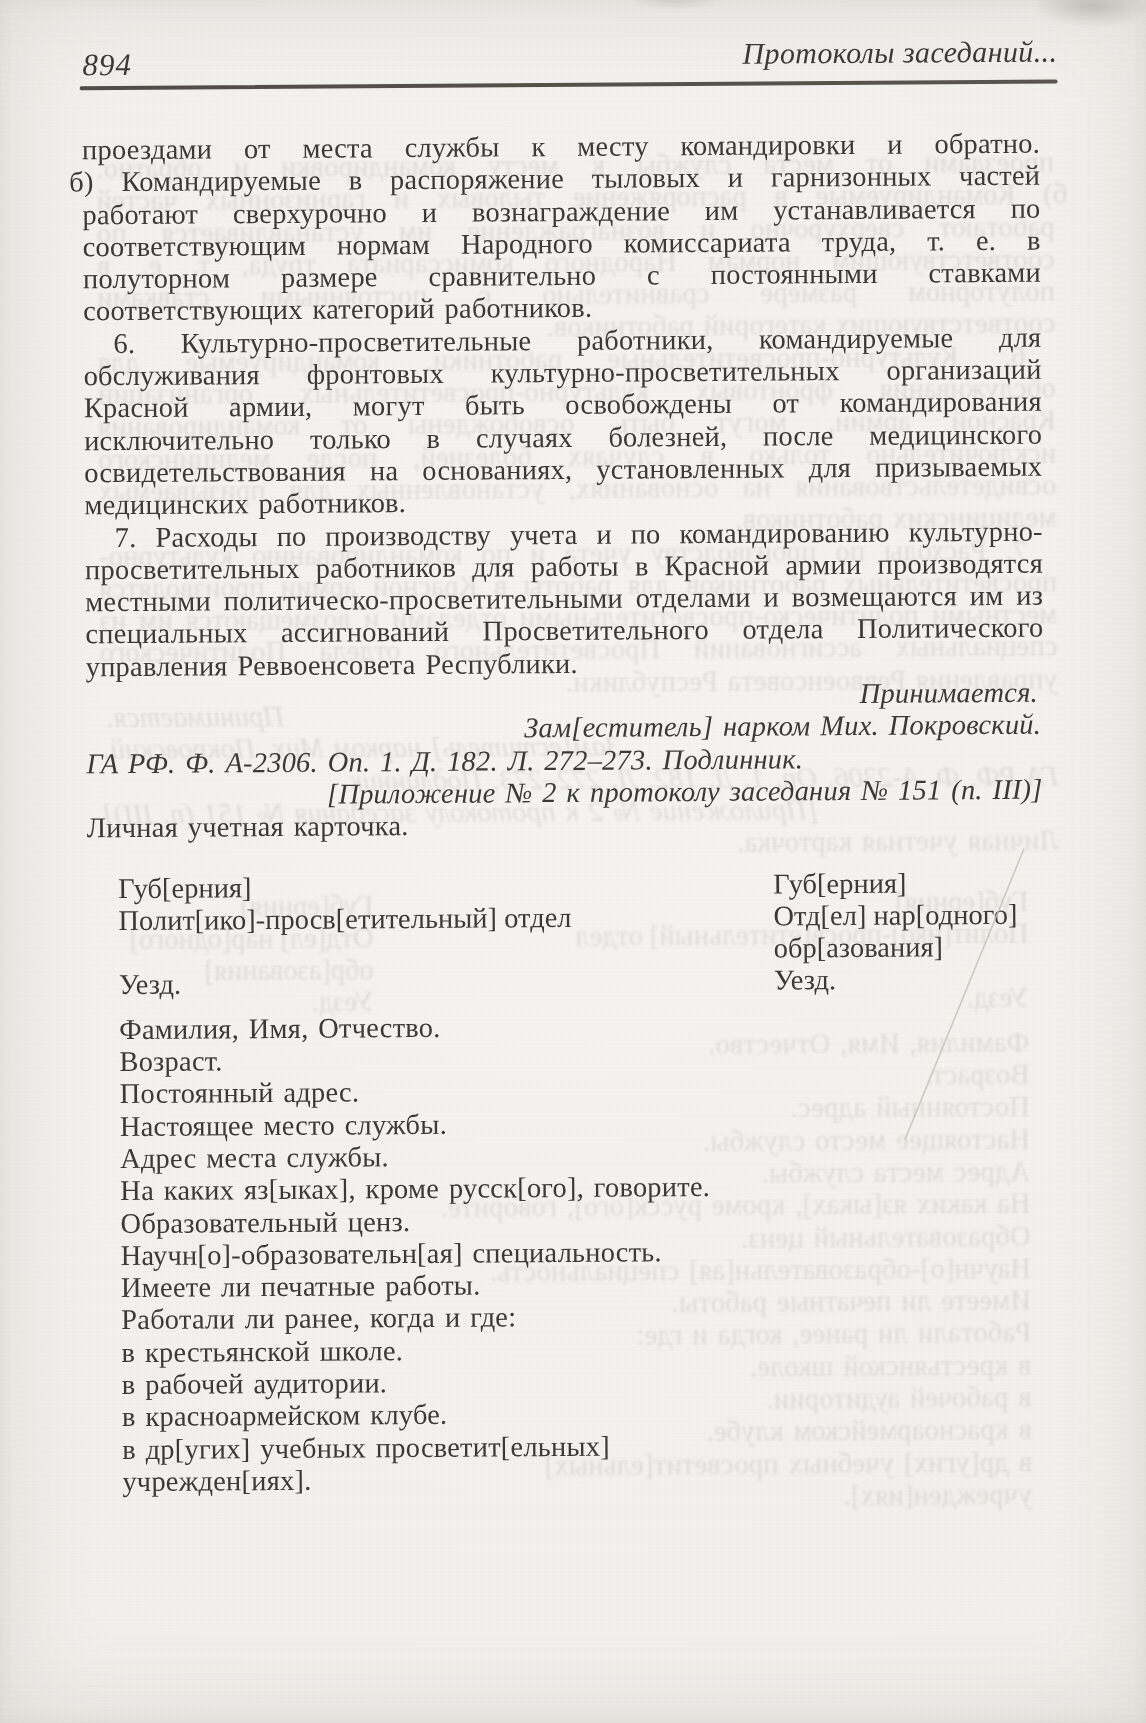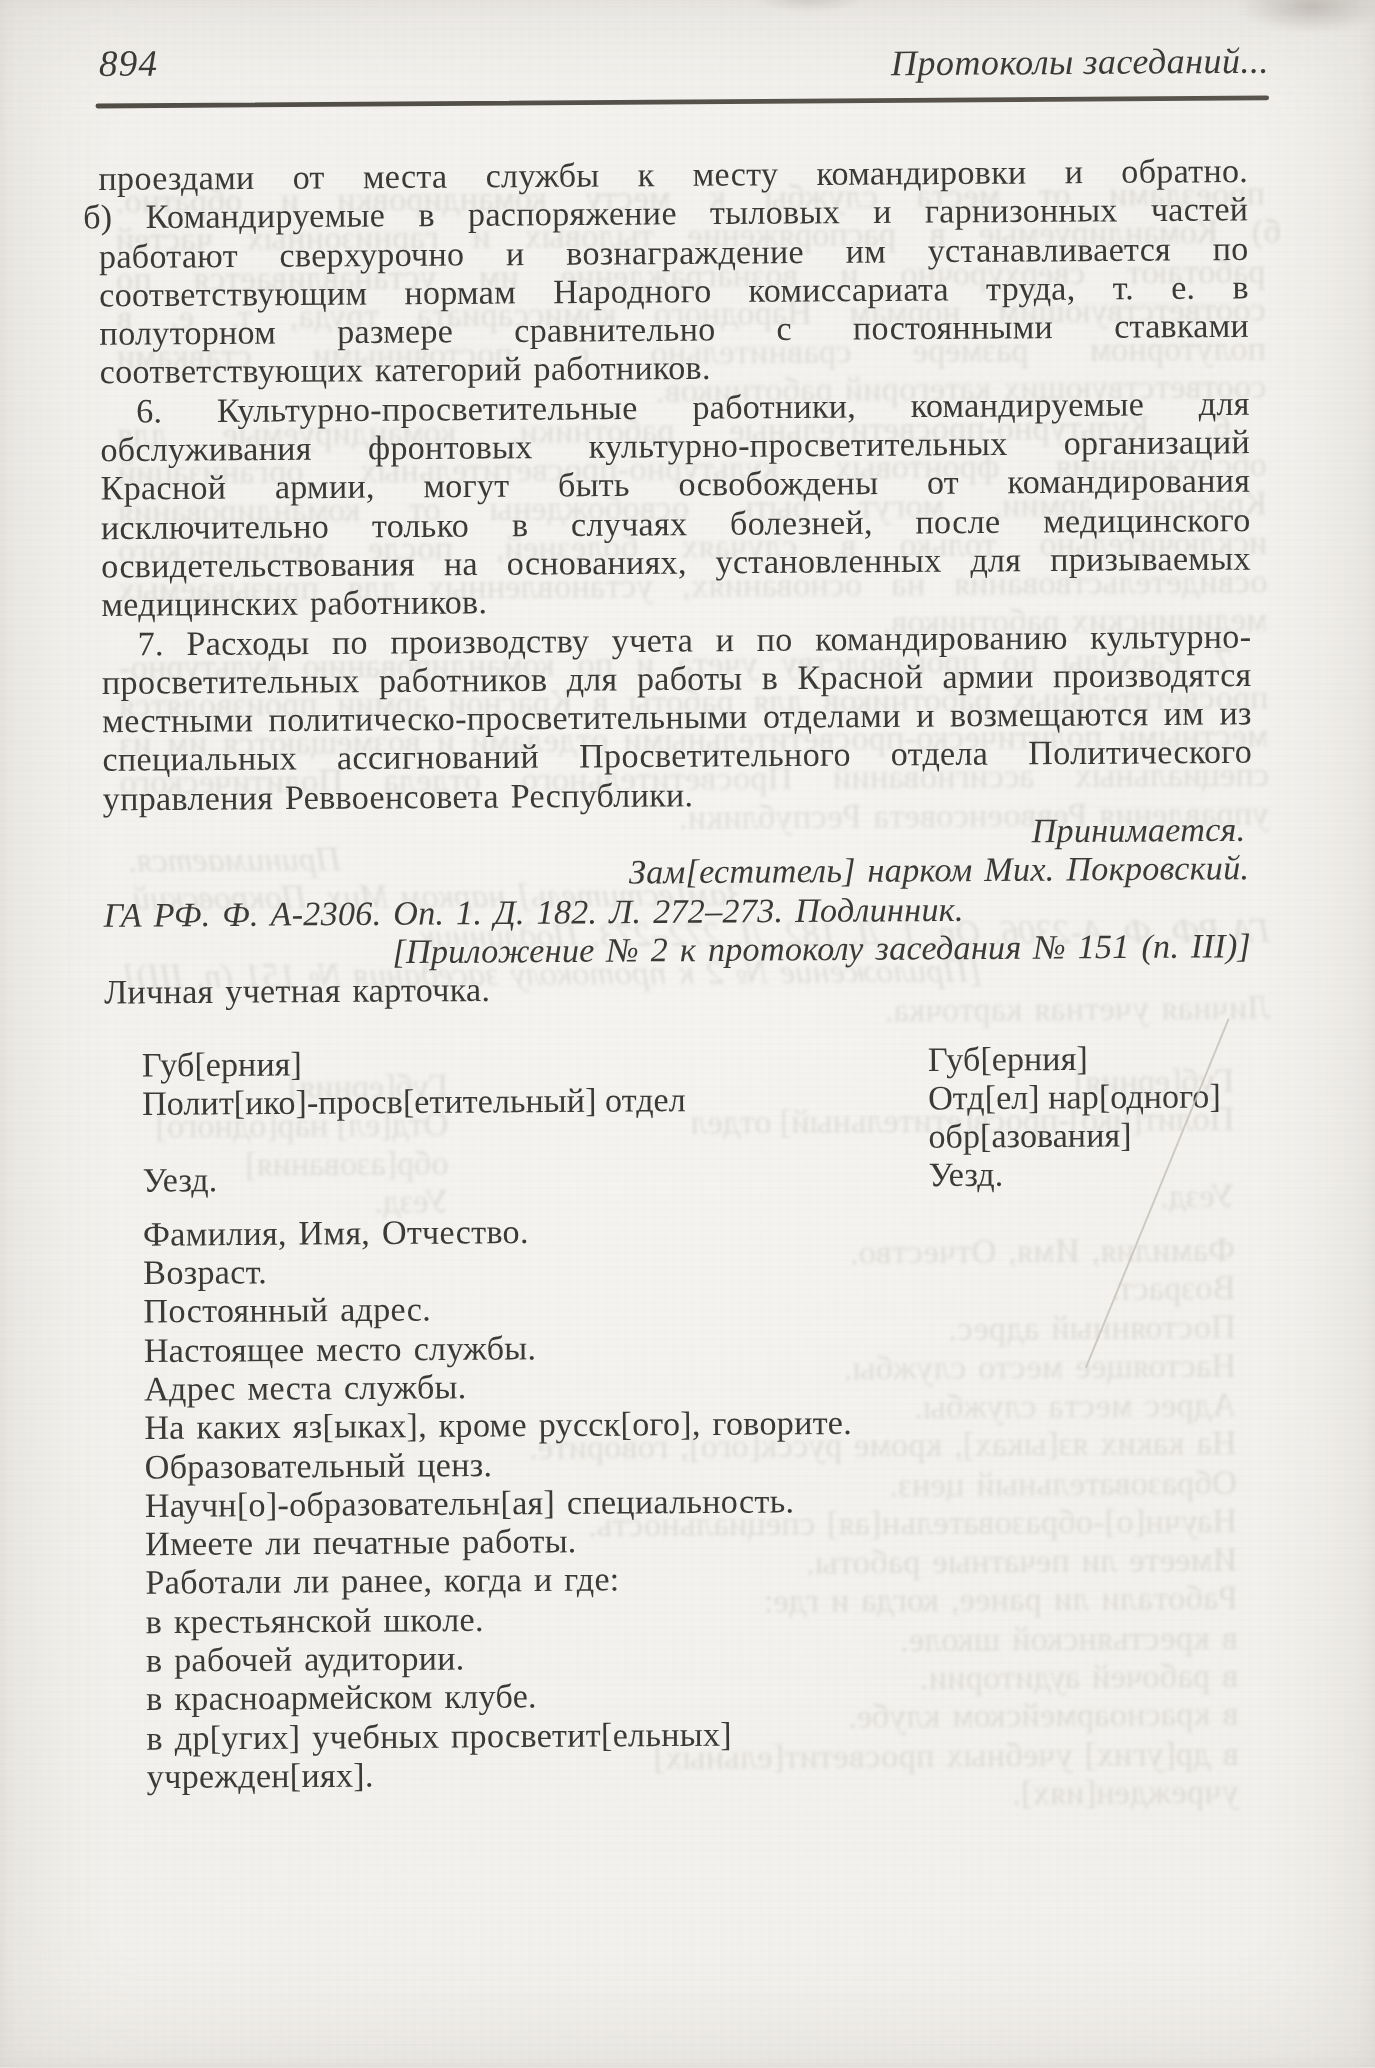--- a/index.html
+++ b/index.html
@@ -18,21 +18,21 @@
   .corner-smudge{position:absolute;top:-8px;right:-10px;width:140px;height:40px;z-index:4;
     background:radial-gradient(60% 75% at 55% 35%, rgba(122,115,103,.32), rgba(122,115,103,0) 72%);
     filter:blur(2px);pointer-events:none;}
   .top-smudge{position:absolute;top:-6px;left:620px;width:110px;height:20px;z-index:4;
     background:radial-gradient(55% 80% at 50% 20%, rgba(122,115,103,.22), rgba(122,115,103,0) 75%);
     filter:blur(2px);pointer-events:none;}
 
   .tilt{position:absolute;inset:0;transform:rotate(-0.4deg);transform-origin:560px 860px;}
 
   .page-header{position:absolute;top:28px;left:88px;right:83px;height:52px;z-index:2;}
-  .page-num{position:absolute;left:0;top:4px;font-style:italic;font-size:31px;letter-spacing:1px;}
+  .page-num{position:absolute;left:0;top:16px;font-style:italic;font-size:31px;letter-spacing:1px;}
   .running-title{position:absolute;right:0;top:10px;font-style:italic;font-size:30px;letter-spacing:.4px;}
   .rule{position:absolute;top:83px;left:85px;width:978px;height:3.5px;z-index:2;
     background:linear-gradient(to right,#514d47,#5a564f);border-radius:2px;}
 
   
   .ghost-holder{position:absolute;top:19px;left:0;width:1146px;z-index:1;
     transform:scaleX(-1);opacity:.15;filter:blur(1.2px);pointer-events:none;}
   .ghost-holder *{color:#6f685e !important;}
 
   .flow{position:relative;z-index:2;width:1146px;box-sizing:border-box;

